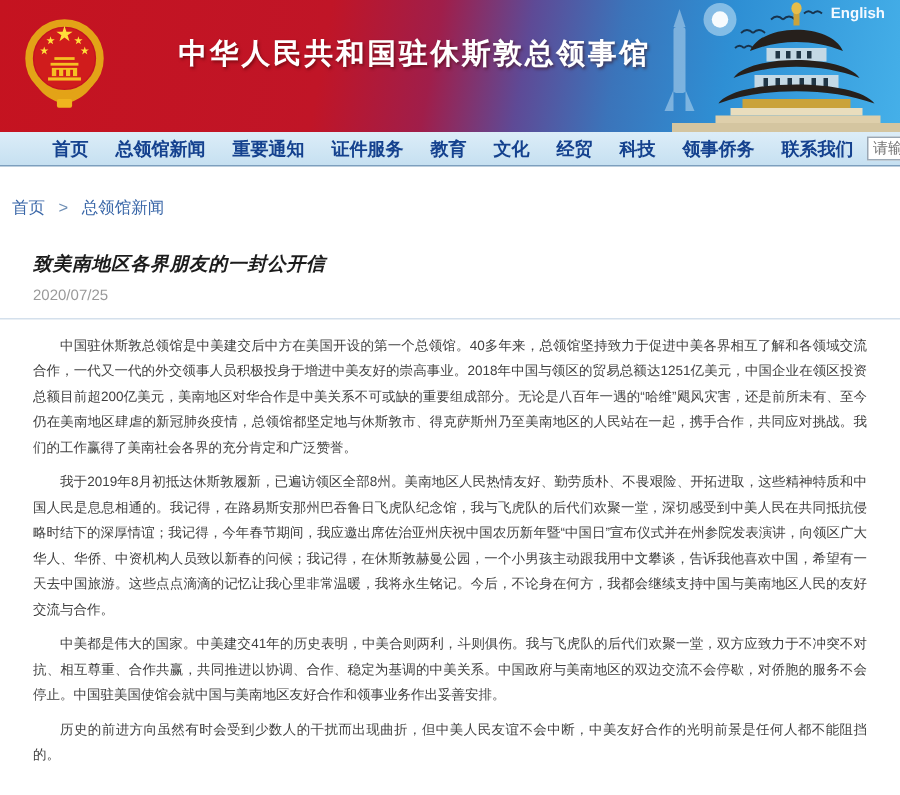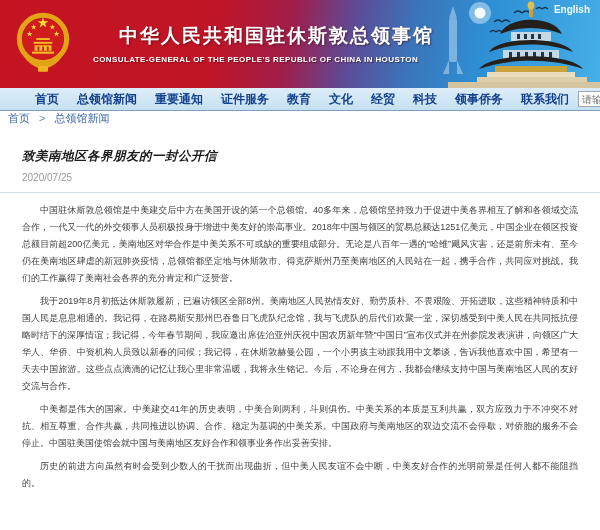--- a/index.html
+++ b/index.html
@@ -24,21 +24,21 @@
     display:flex; align-items:center; height:23px; padding:0 6px 0 26px;
     background:linear-gradient(#dcedf8,#c6e0f1); border-bottom:1px solid #7d9fbe;
     font-size:12px; font-weight:bold;
   }
   .nav-links { display:flex; flex:1; align-items:center; }
   .nav-links a { color:#14418e; text-decoration:none; padding:0 9px; cursor:pointer; white-space:nowrap; }
   .search-group { display:flex; align-items:center; gap:3px; }
   .search-group input { width:86px; height:16px; font-size:10px; border:1px solid #9aa7b4; padding:0 3px; color:#555; }
 
   
-  .breadcrumb { padding:0 8px 6px; font-size:11px; color:#4a76ad; }
+  .breadcrumb { padding:20px 8px 6px; font-size:11px; color:#4a76ad; }
   .breadcrumb a { color:#3a67a8; text-decoration:none; cursor:pointer; }
   .breadcrumb .sep { margin:0 6px; color:#6f8fb5; }
 
   
   .article { padding:2px 22px 0; }
   .article h1 { font-size:12.5px; font-weight:bold; color:#1c1c1c; text-align:left; margin:14px 0 7px; letter-spacing:.5px;font-style:italic; }
   .article .date { font-size:10px; color:#999; margin-bottom:9px; }
   .divider { border:none; border-top:1px solid #d4e0ec; margin:0 -22px 9px; }
   .article p {
     font-size:9px; line-height:17px; color:#3f3f3f;
@@ -68,21 +68,20 @@
       <rect x="25.5" y="45" width="2.2" height="5" fill="#d01c1c"></rect>
       <rect x="31" y="45" width="2.2" height="5" fill="#d01c1c"></rect>
       <rect x="36.5" y="45" width="2.2" height="5" fill="#d01c1c"></rect>
       <rect x="19" y="51" width="26" height="2.5" fill="#f5c022"></rect>
       <path d="M8,54 Q15,68 32,72 Q49,68 56,54 L52,51 Q44,63 32,65 Q20,63 12,51 Z" fill="#e3a317"></path>
       <rect x="26" y="68" width="12" height="7" rx="1.5" fill="#f0b41e"></rect>
     </svg>
 
     <div class="titles">
       <div class="site-title">中华人民共和国驻休斯敦总领事馆</div>
-      <div class="site-subtitle">CONSULATE-GENERAL OF THE PEOPLE'S REPUBLIC OF CHINA IN HOUSTON</div>
     </div>
 
     <svg class="temple" viewBox="0 0 210 88" aria-hidden="true">
 
       <circle cx="90" cy="13" r="11" fill="rgba(235,248,255,0.45)"></circle>
       <circle cx="90" cy="13" r="5.5" fill="rgba(252,254,255,0.95)"></circle>
 
       <g stroke="#17334d" fill="none" stroke-width="1.2">
         <path d="M104,22 q4,-4 8,0 M112,22 q4,-4 8,0"></path>
         <path d="M124,13 q4,-4 8,0 M132,13 q4,-4 8,0"></path>
@@ -153,18 +152,18 @@
     <a>总领馆新闻</a>
   </div>
 
   <div class="article">
     <h1>致美南地区各界朋友的一封公开信</h1>
     <div class="date">2020/07/25</div>
     <hr class="divider">
 
     <p>中国驻休斯敦总领馆是中美建交后中方在美国开设的第一个总领馆。40多年来，总领馆坚持致力于促进中美各界相互了解和各领域交流合作，一代又一代的外交领事人员积极投身于增进中美友好的崇高事业。2018年中国与领区的贸易总额达1251亿美元，中国企业在领区投资总额目前超200亿美元，美南地区对华合作是中美关系不可或缺的重要组成部分。无论是八百年一遇的“哈维”飓风灾害，还是前所未有、至今仍在美南地区肆虐的新冠肺炎疫情，总领馆都坚定地与休斯敦市、得克萨斯州乃至美南地区的人民站在一起，携手合作，共同应对挑战。我们的工作赢得了美南社会各界的充分肯定和广泛赞誉。</p>
     <p>我于2019年8月初抵达休斯敦履新，已遍访领区全部8州。美南地区人民热情友好、勤劳质朴、不畏艰险、开拓进取，这些精神特质和中国人民是息息相通的。我记得，在路易斯安那州巴吞鲁日飞虎队纪念馆，我与飞虎队的后代们欢聚一堂，深切感受到中美人民在共同抵抗侵略时结下的深厚情谊；我记得，今年春节期间，我应邀出席佐治亚州庆祝中国农历新年暨“中国日”宣布仪式并在州参院发表演讲，向领区广大华人、华侨、中资机构人员致以新春的问候；我记得，在休斯敦赫曼公园，一个小男孩主动跟我用中文攀谈，告诉我他喜欢中国，希望有一天去中国旅游。这些点点滴滴的记忆让我心里非常温暖，我将永生铭记。今后，不论身在何方，我都会继续支持中国与美南地区人民的友好交流与合作。</p>
-    <p>中美都是伟大的国家。中美建交41年的历史表明，中美合则两利，斗则俱伤。中美关系的本质是互利共赢，双方应致力于不冲突不对抗、相互尊重、合作共赢，共同推进以协调、合作、稳定为基调的中美关系。中国政府与美南地区的双边交流不会停歇，对侨胞的服务不会停止。中国驻美国使馆会就中国与美南地区友好合作和领事业务作出妥善安排。</p>
+    <p>中美都是伟大的国家。中美建交41年的历史表明，中美合则两利，斗则俱伤。我与飞虎队的后代们欢聚一堂，双方应致力于不冲突不对抗、相互尊重、合作共赢，共同推进以协调、合作、稳定为基调的中美关系。中国政府与美南地区的双边交流不会停歇，对侨胞的服务不会停止。中国驻美国使馆会就中国与美南地区友好合作和领事业务作出妥善安排。</p>
     <p>历史的前进方向虽然有时会受到少数人的干扰而出现曲折，但中美人民友谊不会中断，中美友好合作的光明前景是任何人都不能阻挡的。</p>
 
   </div>
 
 </div>
 
 </body></html>

